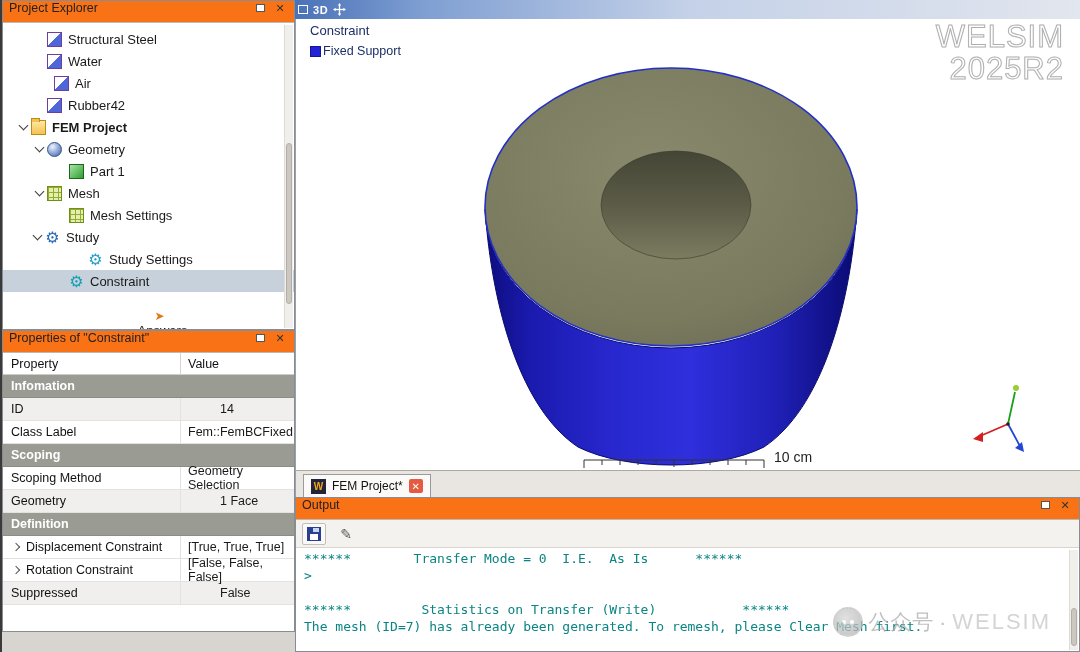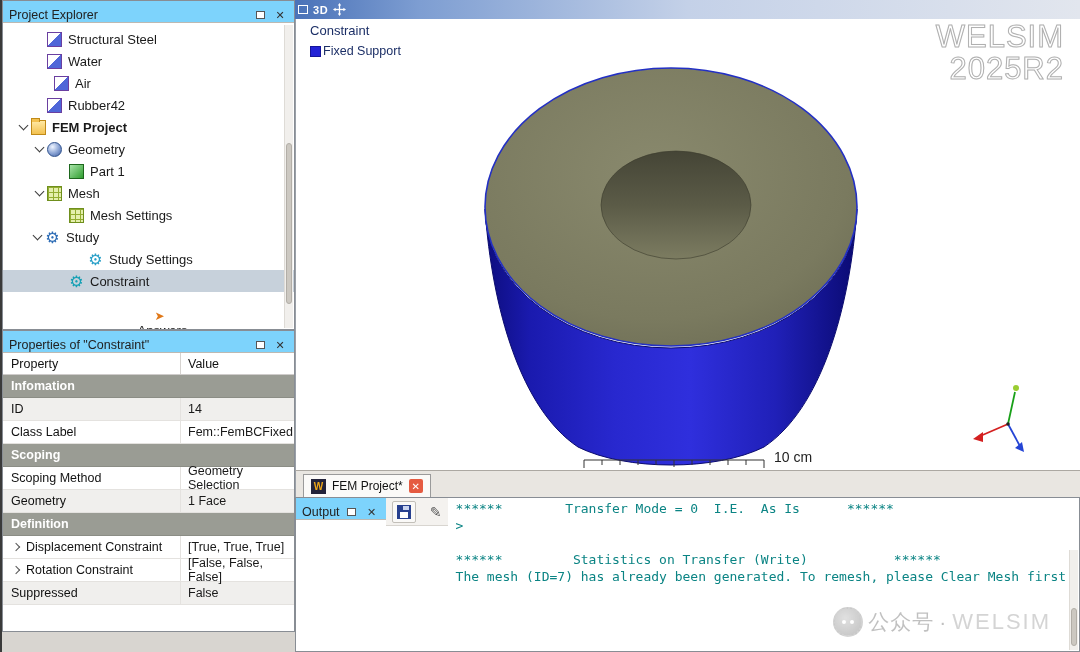--- a/index.html
+++ b/index.html
@@ -4,21 +4,21 @@
 <style>
   * { box-sizing: border-box; margin:0; padding:0; }
   body { font-family:"Liberation Sans", sans-serif; background:#888; }
   #app { width:1080px; height:652px; background:#d8d5d0; display:flex; position:relative; overflow:hidden; font-size:13px; color:#111; border-left:2px solid #3a3a3a; }
 
   
   #left-col { width:330px; display:flex; flex-direction:column; }
   .panel { background:#fff; border:1px solid #888d94; position:relative; display:flex; flex-direction:column; overflow:hidden; }
   #project-explorer { height:330px; }
   #properties { height:302px; }
-  .panel-header { height:22px; flex:0 0 22px; background:#7dd3fc; border-bottom:1px solid #bdb9b2; display:flex; align-items:flex-end; padding:0 6px; font-size:12.5px; color:#222; }
+  .panel-header { height:22px; flex:0 0 22px; background:#f97316; border-bottom:1px solid #bdb9b2; display:flex; align-items:flex-start; padding:0 6px; font-size:12.5px; color:#222; }
   .panel-header .ph-title { flex:1; white-space:nowrap; overflow:hidden; }
   .hdr-ico { width:16px; height:14px; display:inline-flex; align-items:center; justify-content:center; margin-left:4px; cursor:default; }
   .float-box { width:9px; height:8px; border:1px solid #555; background:#fff; }
   .x-glyph { font-size:11px; color:#333; line-height:1; }
 
   
   #tree { flex:1; padding-top:5px; overflow:hidden; }
   .tree-row { height:22px; display:flex; align-items:center; white-space:nowrap; }
   .tree-row.selected { background:#c7d1db; outline:1px dotted #7d8archive; outline:none; }
   .caret { width:16px; flex:0 0 16px; display:inline-flex; align-items:center; justify-content:center; }
@@ -41,21 +41,21 @@
   .vthumb { position:absolute; left:1px; right:1px; background:#ccc8c1; border:1px solid #b2aea7; border-radius:4px; }
   #pe-thumb { top:39%; height:53%; }
 
   
   .prop-head { display:flex; height:22px; flex:0 0 22px; border-bottom:1px solid #cfcccb; font-size:12.5px; background:#fff; }
   .prop-head .c1 { width:178px; border-right:1px solid #d6d3d0; display:flex; align-items:center; padding-left:8px; }
   .prop-head .c2 { flex:1; display:flex; align-items:center; padding-left:7px; }
   #prop-rows { flex:1; overflow:hidden; }
   .section-row { height:23px; background:#9a9c94; color:#fff; font-weight:bold; display:flex; align-items:center; padding-left:8px; font-size:12.5px; border-bottom:1px solid #8b8d85; }
   .prop-row { display:flex; height:23px; border-bottom:1px solid #e4e2df; font-size:12.5px; background:#fff; }
-  .prop-row.shaded { background:#f0efed; }
+  .prop-row.shaded { background:#f0efed;gap:32px; }
   .prop-row .c1 { width:178px; border-right:1px solid #e4e2df; display:flex; align-items:center; padding-left:8px; position:relative; }
   .prop-row .c2 { flex:1; display:flex; align-items:center; padding-left:7px; color:#1a1a1a; }
   .expander { width:12px; height:12px; display:inline-flex; align-items:center; justify-content:center; margin-right:3px; }
   .expander::before { content:""; width:5px; height:5px; border-right:1.5px solid #555; border-top:1.5px solid #555; transform:rotate(45deg); margin-left:-2px; }
 
   
   #bottom-tabs { height:20px; flex:0 0 20px; background:#d8d5d0; display:flex; align-items:stretch; padding-left:3px; border-top:1px solid #fff; }
   .btab { padding:2px 12px 0; font-size:11.5px; color:#222; border:1px solid #8f8f8f; border-top:none; background:#d3d0cb; border-radius:0 0 4px 4px; margin-right:2px; height:17px; }
   .btab.active { background:#f2f0ec; }
 
@@ -73,21 +73,21 @@
   #brand-wm { position:absolute; right:16px; top:2px; text-align:right; font-size:31px; line-height:32px; color:#fff; -webkit-text-stroke:1px #b0b0b0; text-shadow:0 0 1px #bbb; letter-spacing:1px; }
   #scale-label { position:absolute; left:478px; top:430px; font-size:14px; color:#222; }
 
   
   #doc-tabs { height:27px; flex:0 0 27px; background:#e9e6e1; border-top:1px solid #aca8a2; border-left:1px solid #9aa0a8; display:flex; align-items:flex-end; padding-left:7px; }
   .doc-tab { display:inline-flex; align-items:center; gap:6px; height:23px; background:#fbfaf8; border:1px solid #9a9a9a; border-bottom:none; padding:0 7px; font-size:12px; }
   .wlogo { width:15px; height:15px; background:#23233a; color:#f0a818; font-weight:bold; font-size:10px; display:inline-flex; align-items:center; justify-content:center; }
   .doc-close { width:14px; height:14px; background:#e55b41; border-radius:2px; color:#fff; font-size:10px; display:inline-flex; align-items:center; justify-content:center; }
 
   
-  #output { height:155px; flex:0 0 155px; background:#fff; border:1px solid #888d94; position:relative; display:flex; flex-direction:row; overflow:hidden; }
+  #output { height:155px; flex:0 0 155px; background:#fff; border:1px solid #888d94; position:relative; display:flex; flex-direction:column; overflow:hidden; }
   #out-toolbar { height:28px; flex:0 0 28px; background:#f4f2ef; border-bottom:1px solid #d8d5d0; display:flex; align-items:center; padding-left:6px; gap:8px; }
   .tool-btn { width:24px; height:22px; display:inline-flex; align-items:center; justify-content:center; border:1px solid #c2bfb9; background:#faf9f7; border-radius:2px; }
   .floppy { width:14px; height:14px; background:#27408f; position:relative; }
   .floppy::before { content:""; position:absolute; bottom:1px; left:3px; width:8px; height:6px; background:#fff; }
   .floppy::after { content:""; position:absolute; top:1px; right:2px; width:6px; height:4px; background:#c9d4f0; }
   .brush { font-size:14px; color:#555; transform:rotate(0deg); line-height:1; }
   #console { flex:1; font-family:"DejaVu Sans Mono", monospace; font-size:13px; line-height:17px; color:#0b8484; white-space:pre; padding:2px 0 0 8px; overflow:hidden; position:relative; }
   .cline { height:17px; }
   #out-scroll { top:52px; }
   #out-thumb { top:58%; height:38%; }

